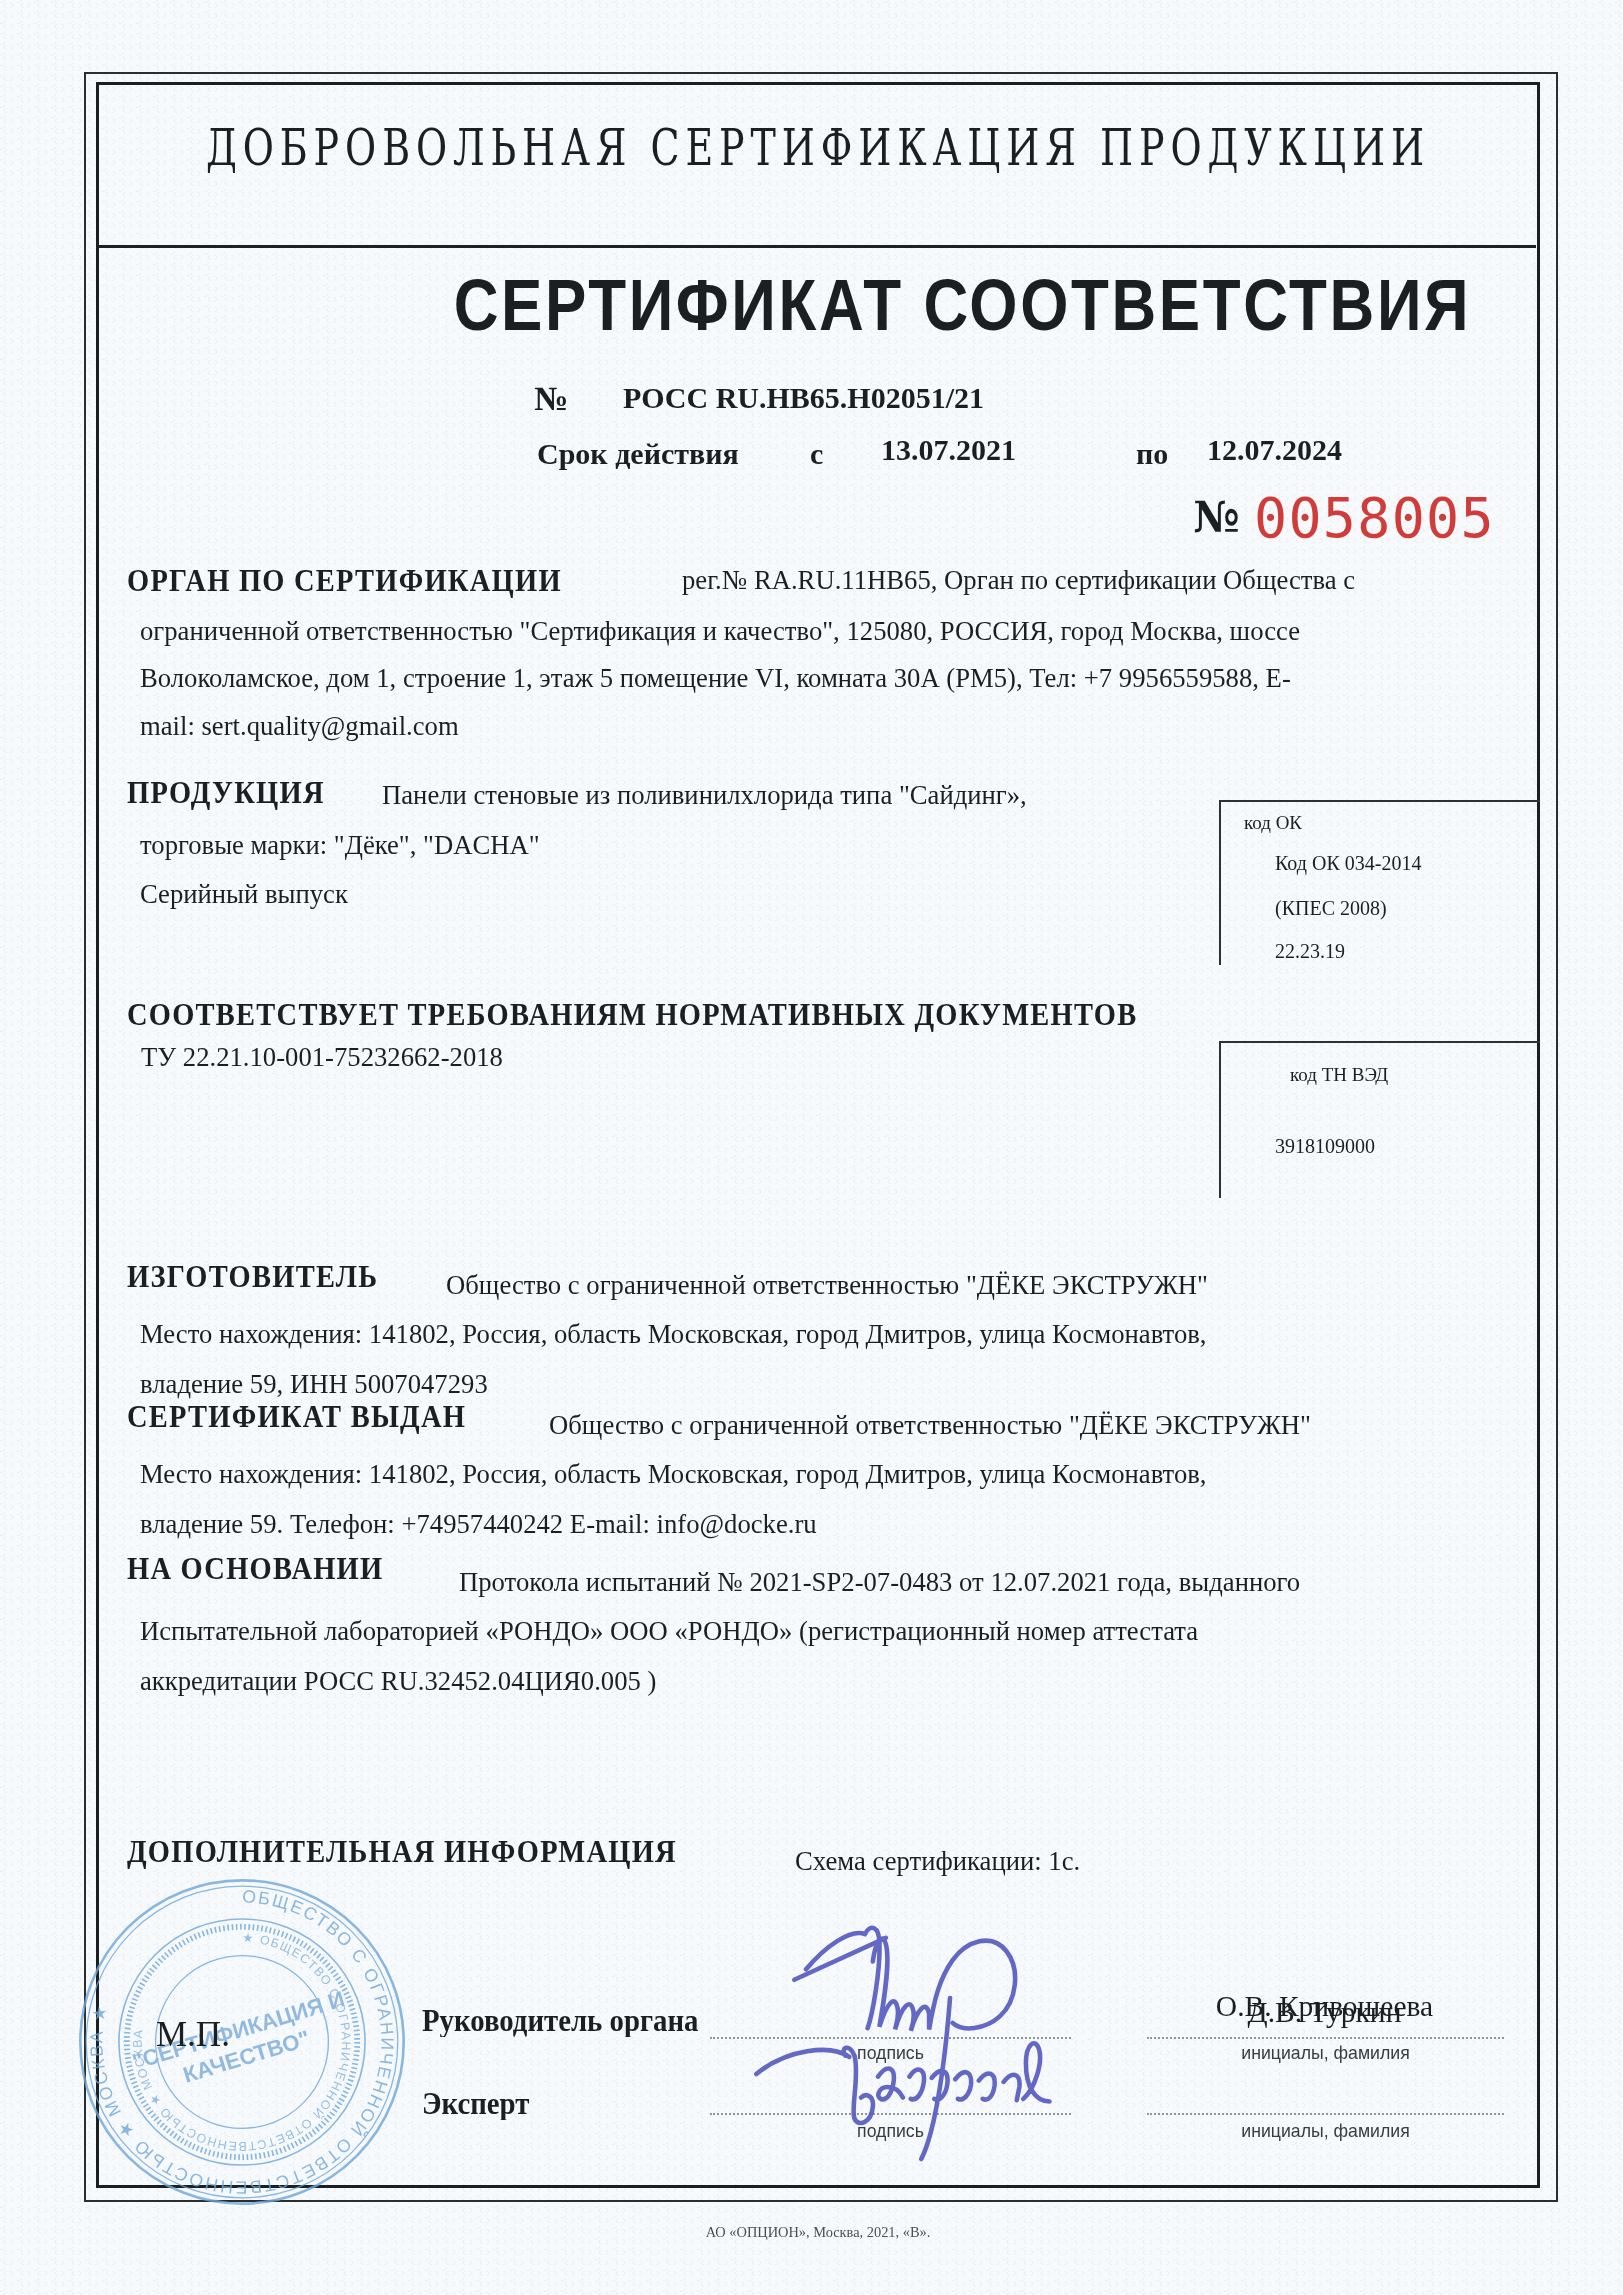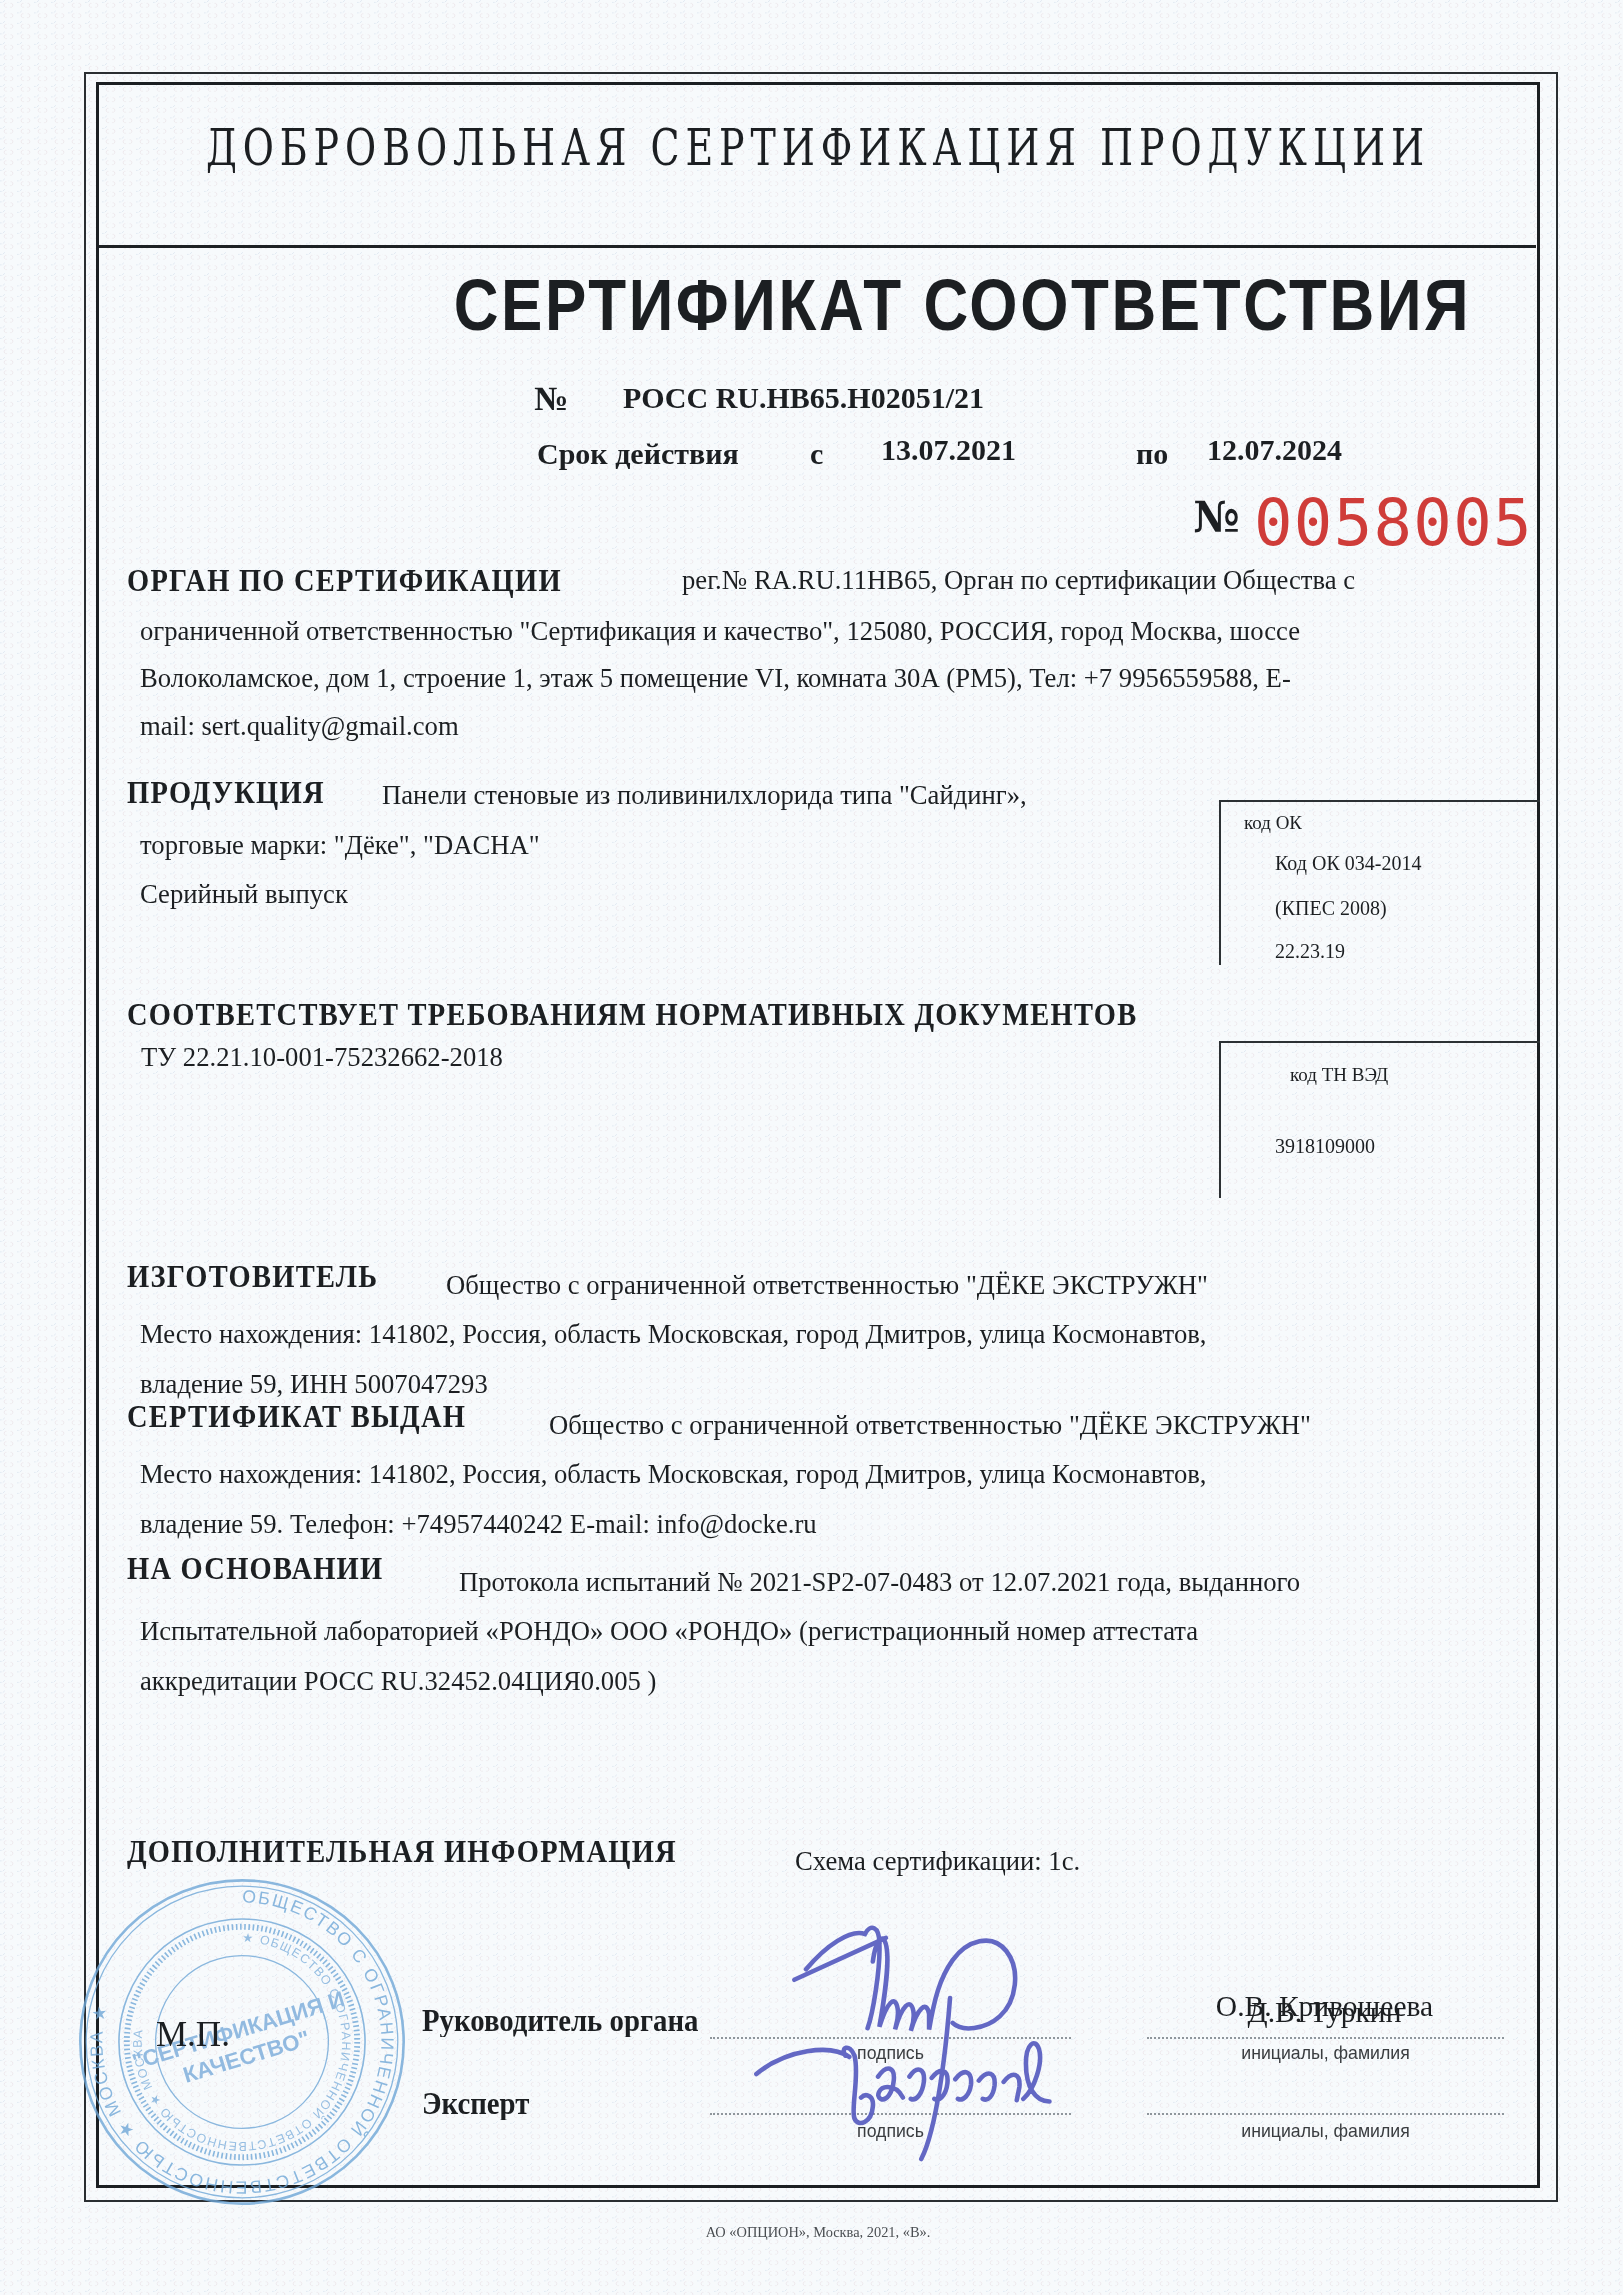--- a/index.html
+++ b/index.html
@@ -22,21 +22,21 @@
   .banner { font-family:"DejaVu Serif", serif; font-size:38px; letter-spacing:5.9px;
             transform:scaleY(1.35); transform-origin:center top; text-align:center; }
   .title  { font-family:"Liberation Sans", sans-serif; font-weight:bold; font-size:62px; letter-spacing:2.6px;
             transform:scaleY(1.16); transform-origin:center top; text-align:center; }
   .sh  { font-weight:bold; font-size:30px; letter-spacing:1.3px; transform:scale(.95,1.08); transform-origin:left top; }
   .bl  { font-size:27.5px; transform:scaleX(.97); transform-origin:left top; }
   .bb  { font-weight:bold; font-size:30px; }
   .boxlabel { font-size:19px; }
   .boxval   { font-size:20px; }
   .serial-label { font-size:43px; font-weight:bold; font-family:"DejaVu Serif", serif; }
-  .serial-value { font-family:"DejaVu Sans Mono", monospace; font-size:64px; color:#cf3c39; letter-spacing:1.3px; }
+  .serial-value { font-family:"DejaVu Sans Mono", monospace; font-size:55px; color:#cf3c39; letter-spacing:1.3px; }
   .codebox { position:absolute; border-top:2px solid #2c3134; border-left:2px solid #2c3134; }
   .dotline { position:absolute; height:0; border-top:2px dotted #8f969c; }
   .slabel  { font-family:"Liberation Sans", sans-serif; font-size:17.7px; color:#3a3d40; text-align:center; }
   .name    { font-size:29.5px; text-align:center; }
   .role    { font-weight:bold; font-size:30px; transform:scale(.96,1.06); transform-origin:left top; }
   .footer-note { font-size:31px; text-align:center; letter-spacing:0.7px; }
   .imprint { font-size:14.4px; text-align:center; color:#4a4e52; }
   .center-wide { left:96px; width:1444px; text-align:center; }
 </style>
 </head>

